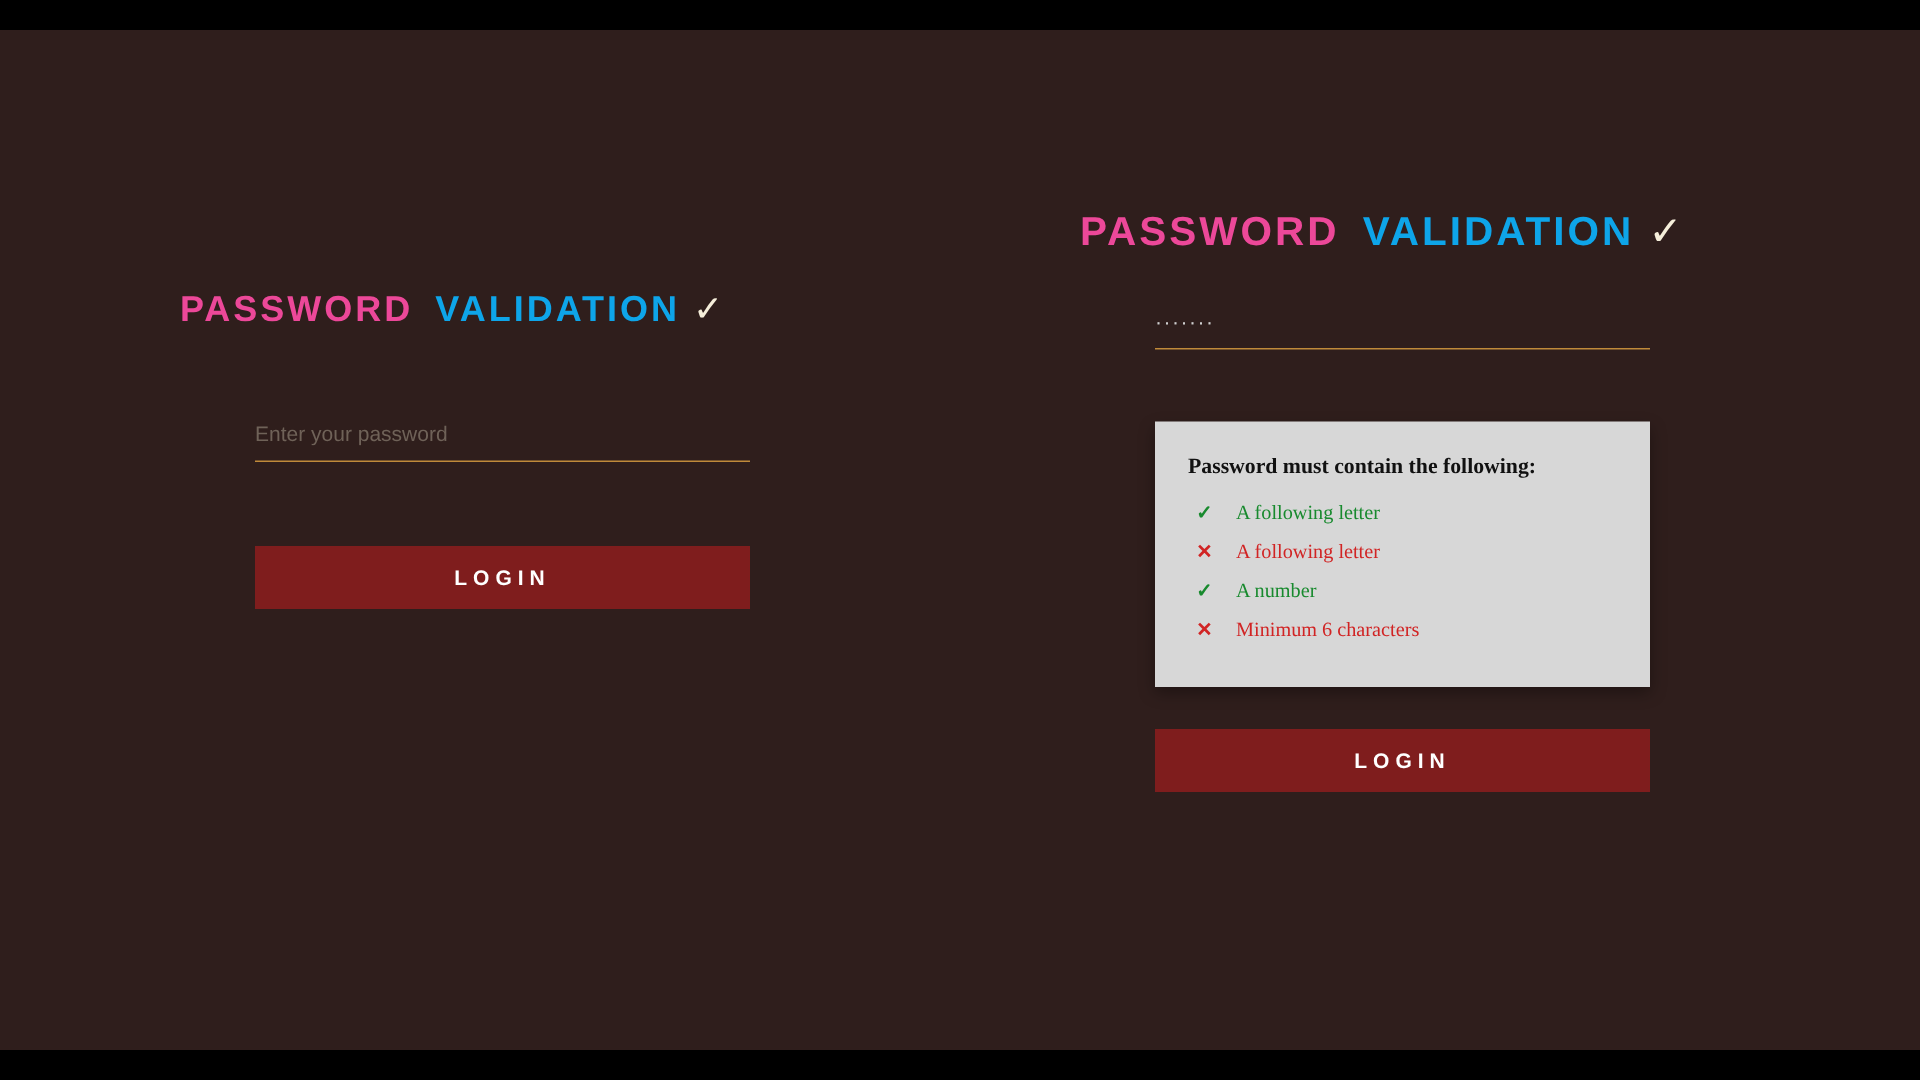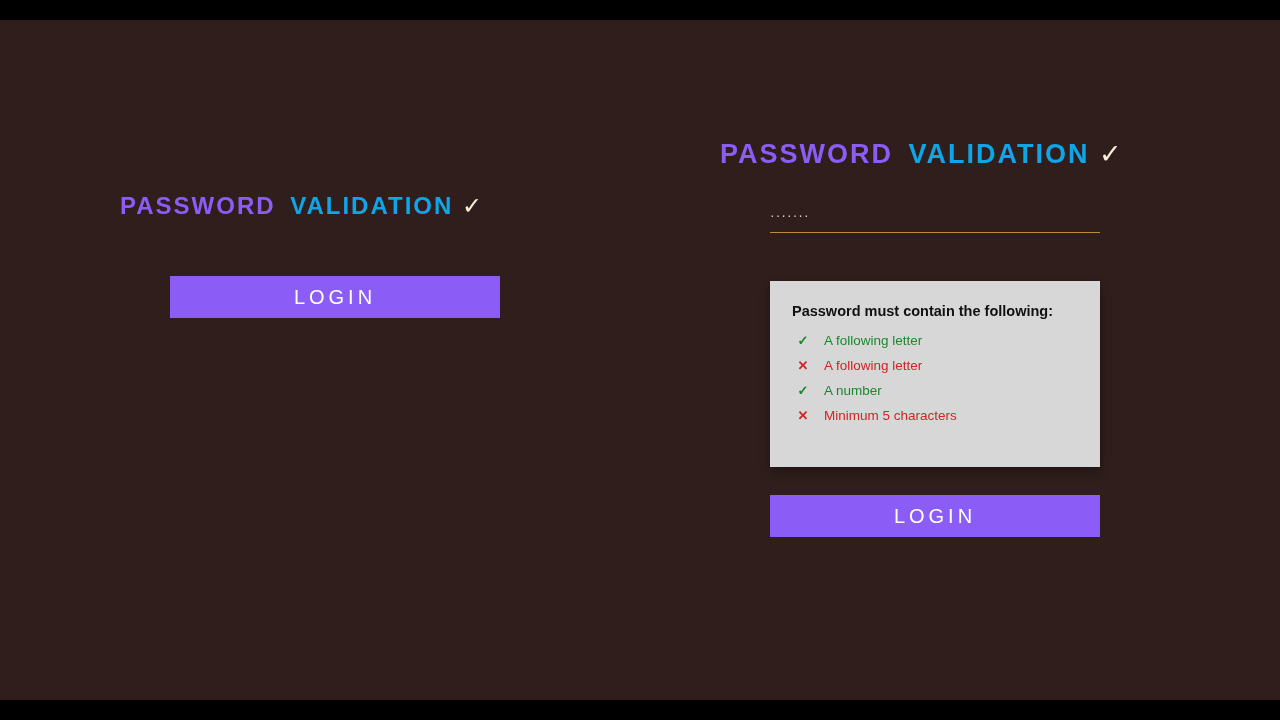--- a/index.html
+++ b/index.html
@@ -41,21 +41,21 @@
   .title {
     font-weight: 800;
     letter-spacing: 2px;
     font-size: 24px;
     text-transform: uppercase;
     white-space: nowrap;
   }
   .panel-right .title {
     font-size: 27px;
   }
-  .title .t-red { color: #8b5cf6; }
+  .title .t-red { color: #ec4899; }
   .title .t-cream { color: #0ea5e9; }
   .title .t-check-cream { color: #f5eeda; font-weight: normal; }
   .title .sp { display:inline-block; width:6px; }
 
   .input-row {
     margin-top: 54px;
     margin-left: 50px;
     width: 330px;
     border-bottom: 1px solid #c08a3a;
     padding: 6px 0 8px 0;
@@ -78,40 +78,41 @@
     color: #6f6258;
     letter-spacing: 0;
   }
 
   .login-btn {
     display: block;
     margin-top: 56px;
     margin-left: 50px;
     width: 330px;
     height: 42px;
-    background: #8b5cf6;
+    background: #7f1d1d;
     color: #fff;
     border: none;
-    font-size: 20px;
-    font-weight: 400;
+    font-size: 14px;
+    font-weight: 700;
     letter-spacing: 4px;
     text-transform: uppercase;
     cursor: pointer;
   }
   .panel-right .login-btn {
     margin-top: 28px;
   }
 
   .rules-box {
     margin-top: 48px;
     margin-left: 50px;
     width: 330px;
     background: #d7d7d7;
-    padding: 22px 22px 34px 22px;
+    padding: 22px 22px 20px 22px;
     box-shadow: 0 4px 10px rgba(0,0,0,0.35);
+    font-family: Liberation Serif, serif;
   }
   .rules-title {
     font-size: 14.5px;
     font-weight: 700;
     color: #111;
     margin-bottom: 14px;
   }
   .rule {
     display: flex;
     align-items: center;
@@ -137,20 +138,23 @@
 <div class="letterbox-top"></div>
 <div class="stage">
 
   <div class="panel panel-left">
     <div class="title">
       <span class="t-red">PASSWORD</span><span class="sp"></span>
       <span class="t-cream">VALIDATION</span>
       <span class="t-check-cream">✓</span>
     </div>
 
+    <div class="input-row">
+      <input class="pw-input" type="text" placeholder="Enter your password" style="">
+    </div>
 
     <button class="login-btn">LOGIN</button>
   </div>
 
   <div class="panel panel-right">
     <div class="title">
       <span class="t-red">PASSWORD</span><span class="sp"></span>
       <span class="t-cream">VALIDATION</span>
       <span class="t-check-cream">✓</span>
     </div>
@@ -169,21 +173,21 @@
       <div class="rule invalid">
         <span class="rule-icon">✕</span>
         <span class="rule-text">A following letter</span>
       </div>
       <div class="rule valid">
         <span class="rule-icon">✓</span>
         <span class="rule-text">A number</span>
       </div>
       <div class="rule invalid">
         <span class="rule-icon">✕</span>
-        <span class="rule-text">Minimum 5 characters</span>
+        <span class="rule-text">Minimum 6 characters</span>
       </div>
     </div>
 
     <button class="login-btn">LOGIN</button>
   </div>
 
 </div>
 <div class="letterbox-bottom"></div>
 
 </body></html>

